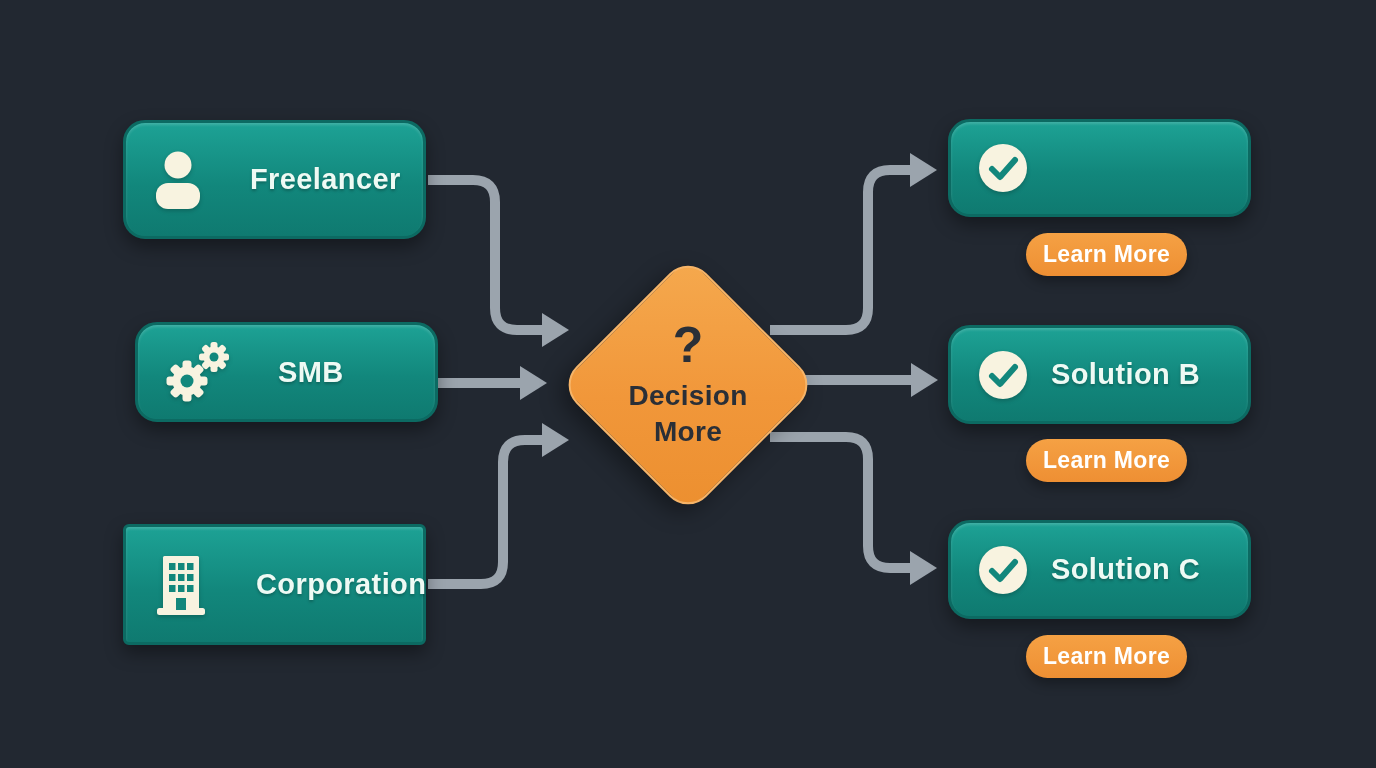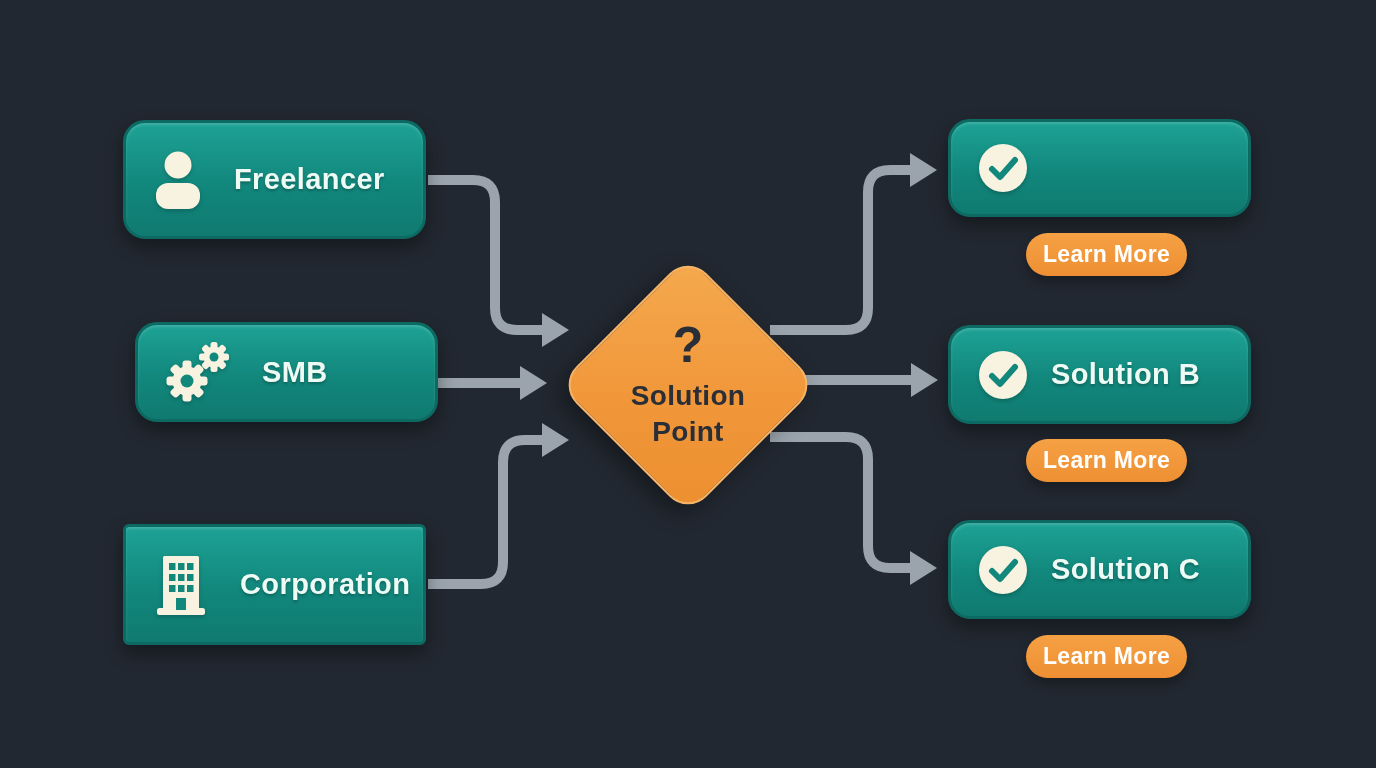--- a/index.html
+++ b/index.html
@@ -28,21 +28,21 @@
     display: flex;
     align-items: center;
     border-radius: 22px;
     border: 3px solid var(--box-teal-border, #0c6a62);
     background: linear-gradient(180deg,
       var(--box-teal-light, #1da295) 0%,
       var(--box-teal, #12877c) 55%,
       var(--box-teal-dark, #0f7a70) 100%);
     box-shadow: 0 8px 18px rgba(0,0,0,.38), inset 0 2px 3px rgba(255,255,255,.16);
   }
-  .source { padding-left: 24px; gap: 28px; }
+  .source { padding-left: 24px; gap: 44px; }
   .solution { padding-left: 27px; gap: 23px; }
   .node-label {
     color: var(--text-light, #eefaf4);
     font-weight: bold;
     font-size: 29px;
     letter-spacing: .4px;
     text-shadow: 0 2px 3px rgba(0,0,0,.25);
     white-space: nowrap;
   }
   .icon-wrap { flex: 0 0 auto; display: flex; filter: drop-shadow(0 2px 2px rgba(0,0,0,.2)); }
@@ -200,22 +200,22 @@
           <rect x="26" y="46" width="10" height="12"></rect>
         </g>
       </svg>
     </span>
     <span class="node-label">Corporation</span>
   </div>
 
   <div class="diamond"></div>
   <div class="decision-text">
     <div class="decision-symbol">?</div>
-    <div class="decision-line">Solution</div>
-    <div class="decision-line">Point</div>
+    <div class="decision-line">Decision</div>
+    <div class="decision-line">More</div>
   </div>
 
   <div id="sol-0" class="node solution">
     <span class="icon-wrap">
       <svg width="50" height="50" viewBox="0 0 50 50">
         <circle cx="25" cy="25" r="24" fill="var(--icon-cream)"></circle>
         <path d="M14 26 L22 34 L37 17" fill="none" stroke="var(--box-teal)" stroke-width="6" stroke-linecap="round" stroke-linejoin="round"></path>
       </svg>
     </span>
   </div>

